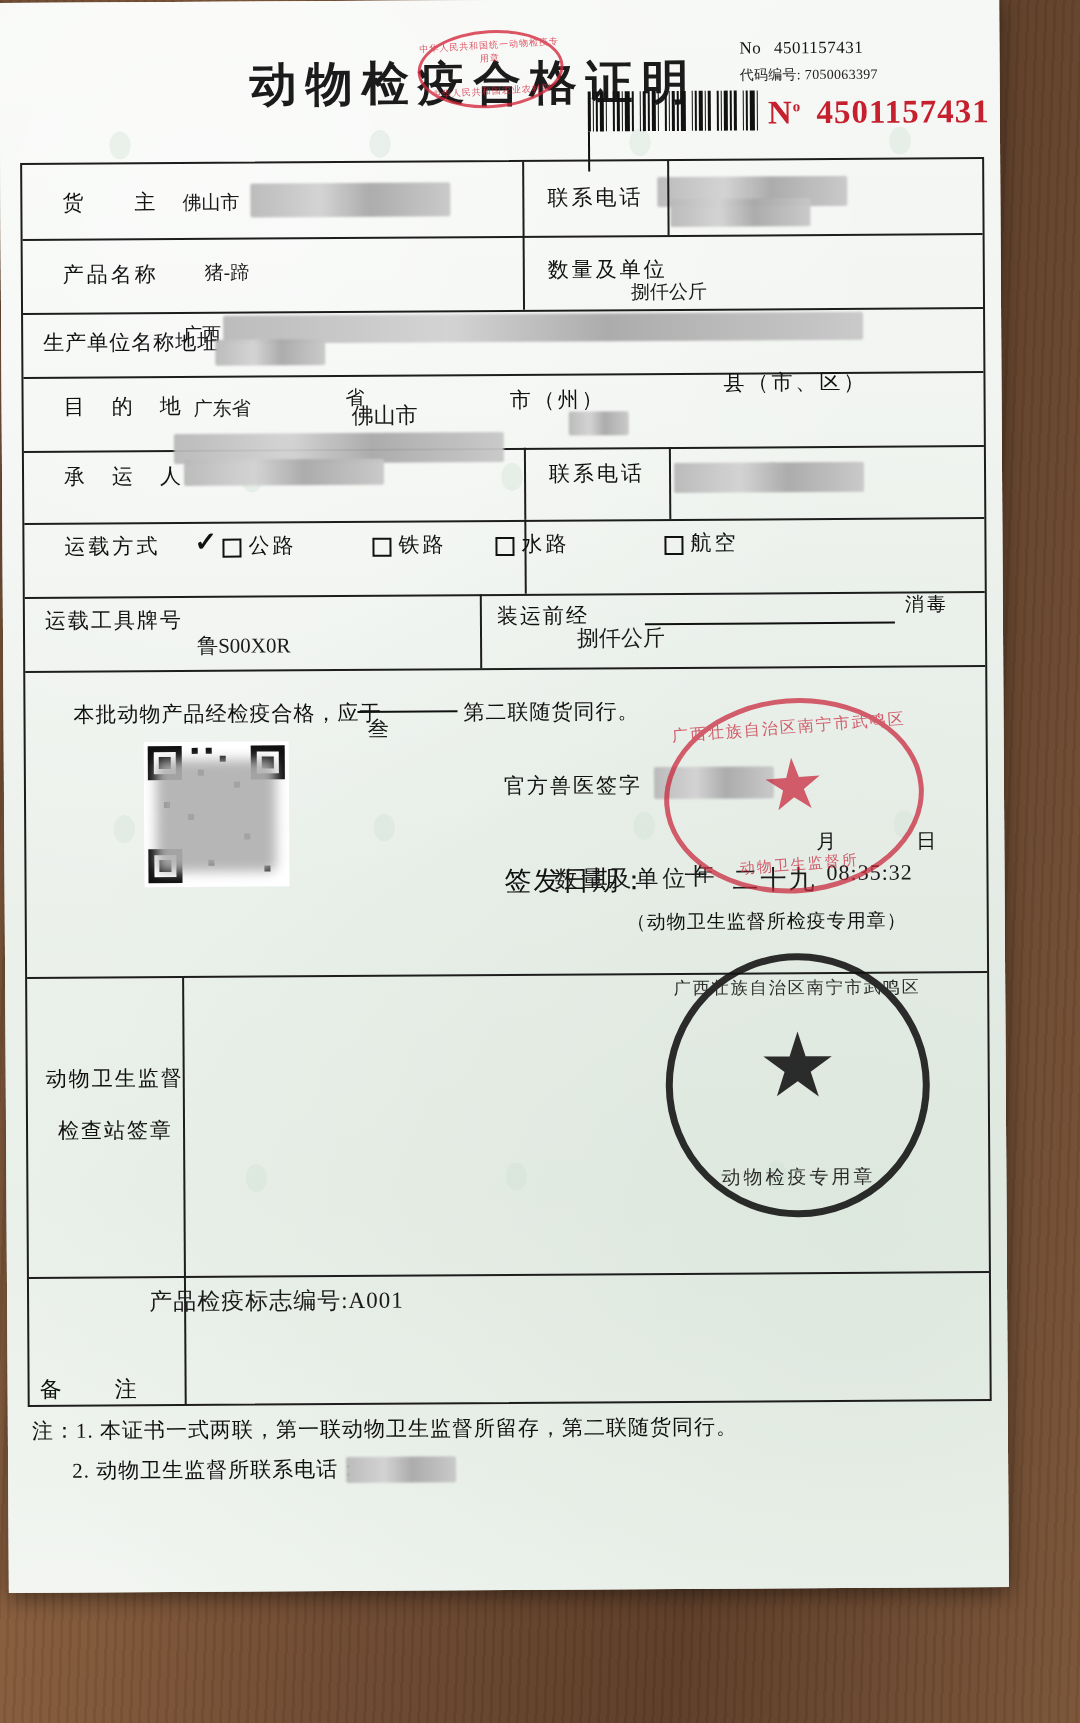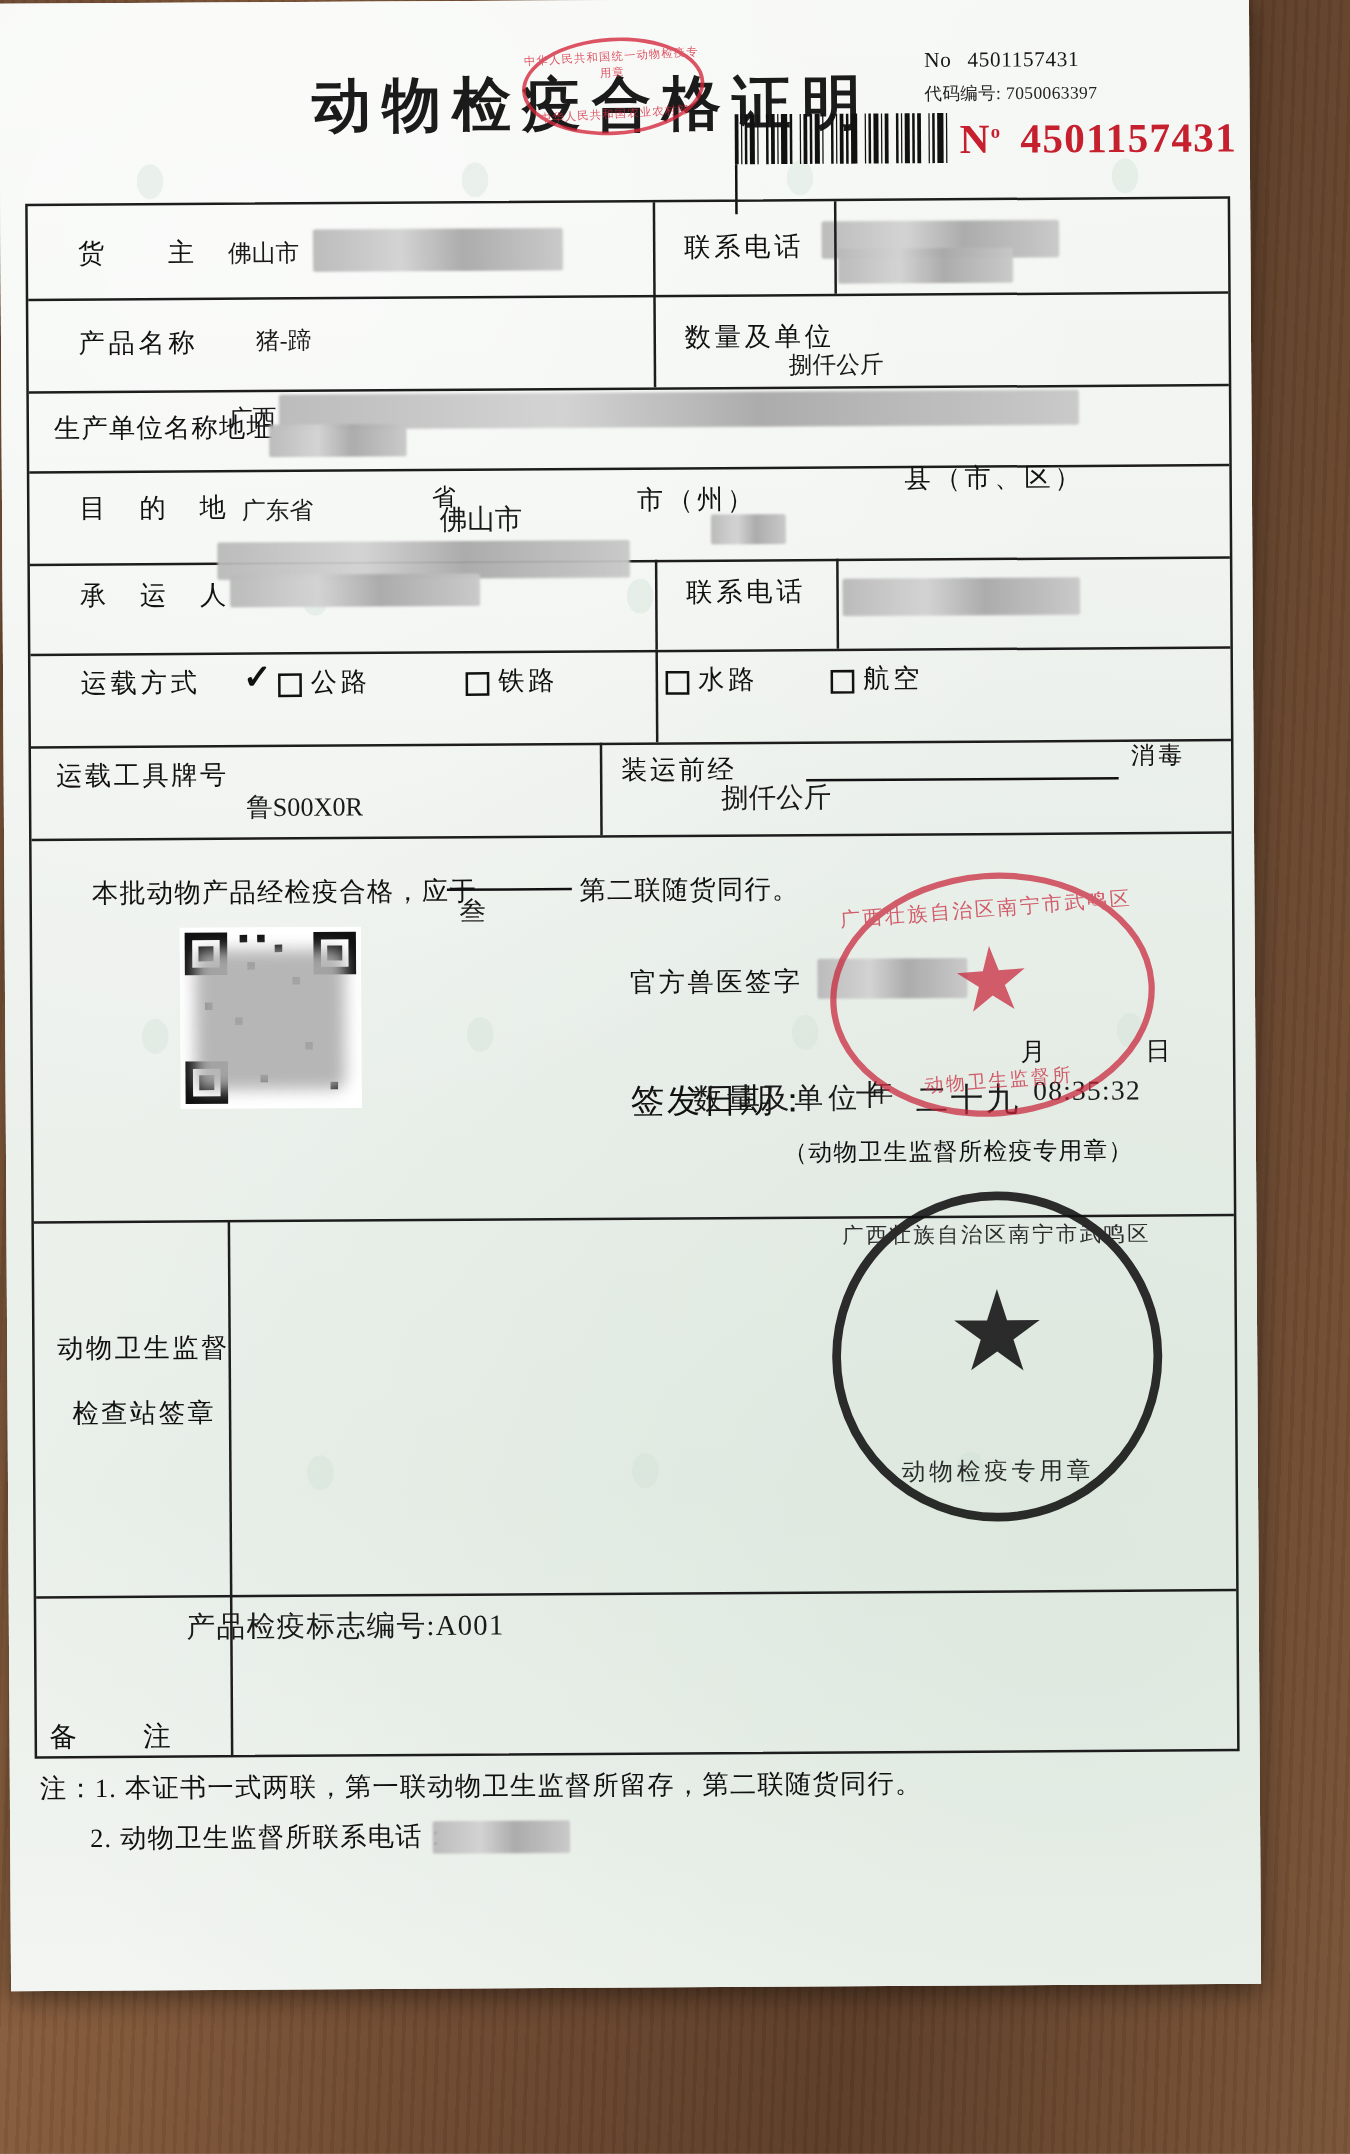--- a/index.html
+++ b/index.html
@@ -187,21 +187,21 @@
     <div class="blur" style="left:150px;top:270px;width:330px;height:30px"></div>
     <div class="blur" style="left:160px;top:296px;width:200px;height:26px"></div>
     <div class="lbl" style="left:525px;top:298px">联系电话</div>
     <div class="line-v" style="left:645px;top:286px;height:72px"></div>
     <div class="blur" style="left:650px;top:302px;width:190px;height:30px"></div>
 
     <div class="lbl" style="left:40px;top:368px">运载方式</div>
     <div class="tick" style="left:170px;top:362px">✓</div>
     <div class="lbl" style="left:198px;top:368px"><span class="chk"></span><span>公路</span></div>
     <div class="lbl" style="left:348px;top:368px"><span class="chk"></span><span>铁路</span></div>
-    <div class="lbl" style="left:508px;top:368px"><span class="chk"></span><span>水路</span></div>
+    <div class="lbl" style="left:471px;top:368px"><span class="chk"></span><span>水路</span></div>
     <div class="lbl" style="left:640px;top:368px"><span class="chk"></span><span>航空</span></div>
 
     <div class="lbl" style="left:20px;top:442px;letter-spacing:2px">运载工具牌号</div>
     <div class="val hand" style="left:172px;top:468px;font-size:21px">鲁S00X0R</div>
     <div class="lbl" style="left:472px;top:440px;letter-spacing:2px">装运前经</div>
     <div class="abs" style="left:620px;top:462px;width:250px;border-top:2px solid #111"></div>
     <div class="val hand" style="left:552px;top:462px;font-size:22px">捌仟公斤</div>
     <div class="lbl" style="left:880px;top:432px;font-size:19px">消毒</div>
 
     <div class="lbl" style="left:48px;top:536px;font-size:21px;letter-spacing:1px">本批动物产品经检疫合格，应于</div>

